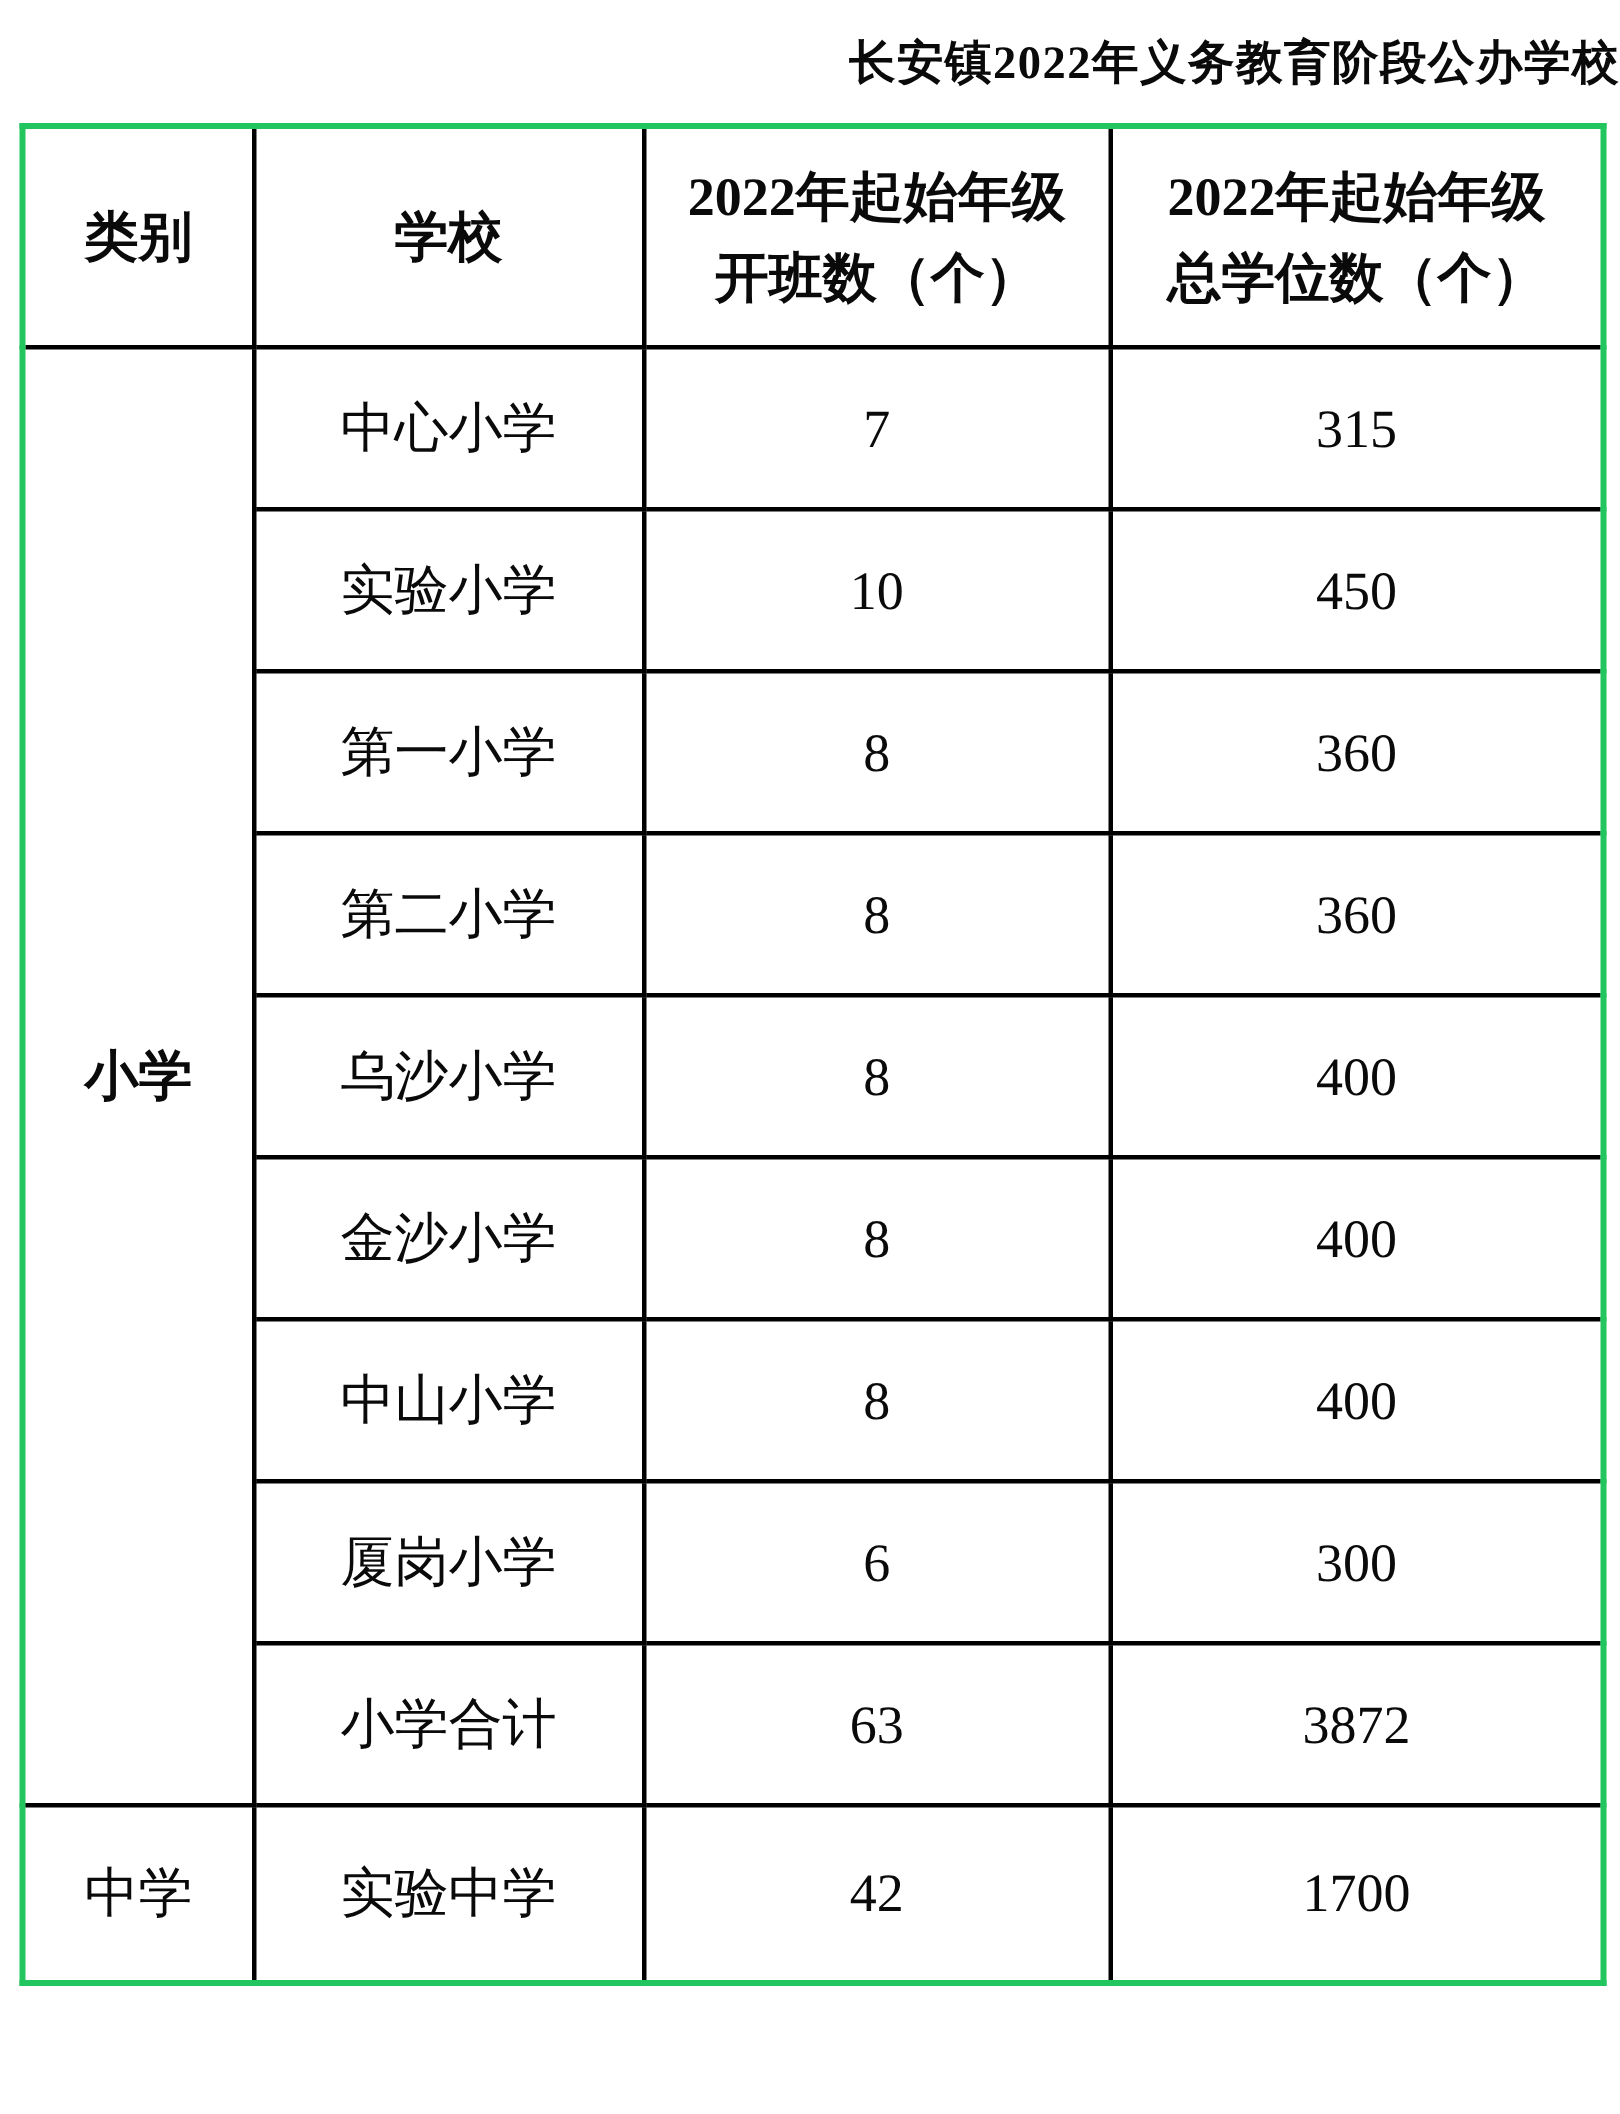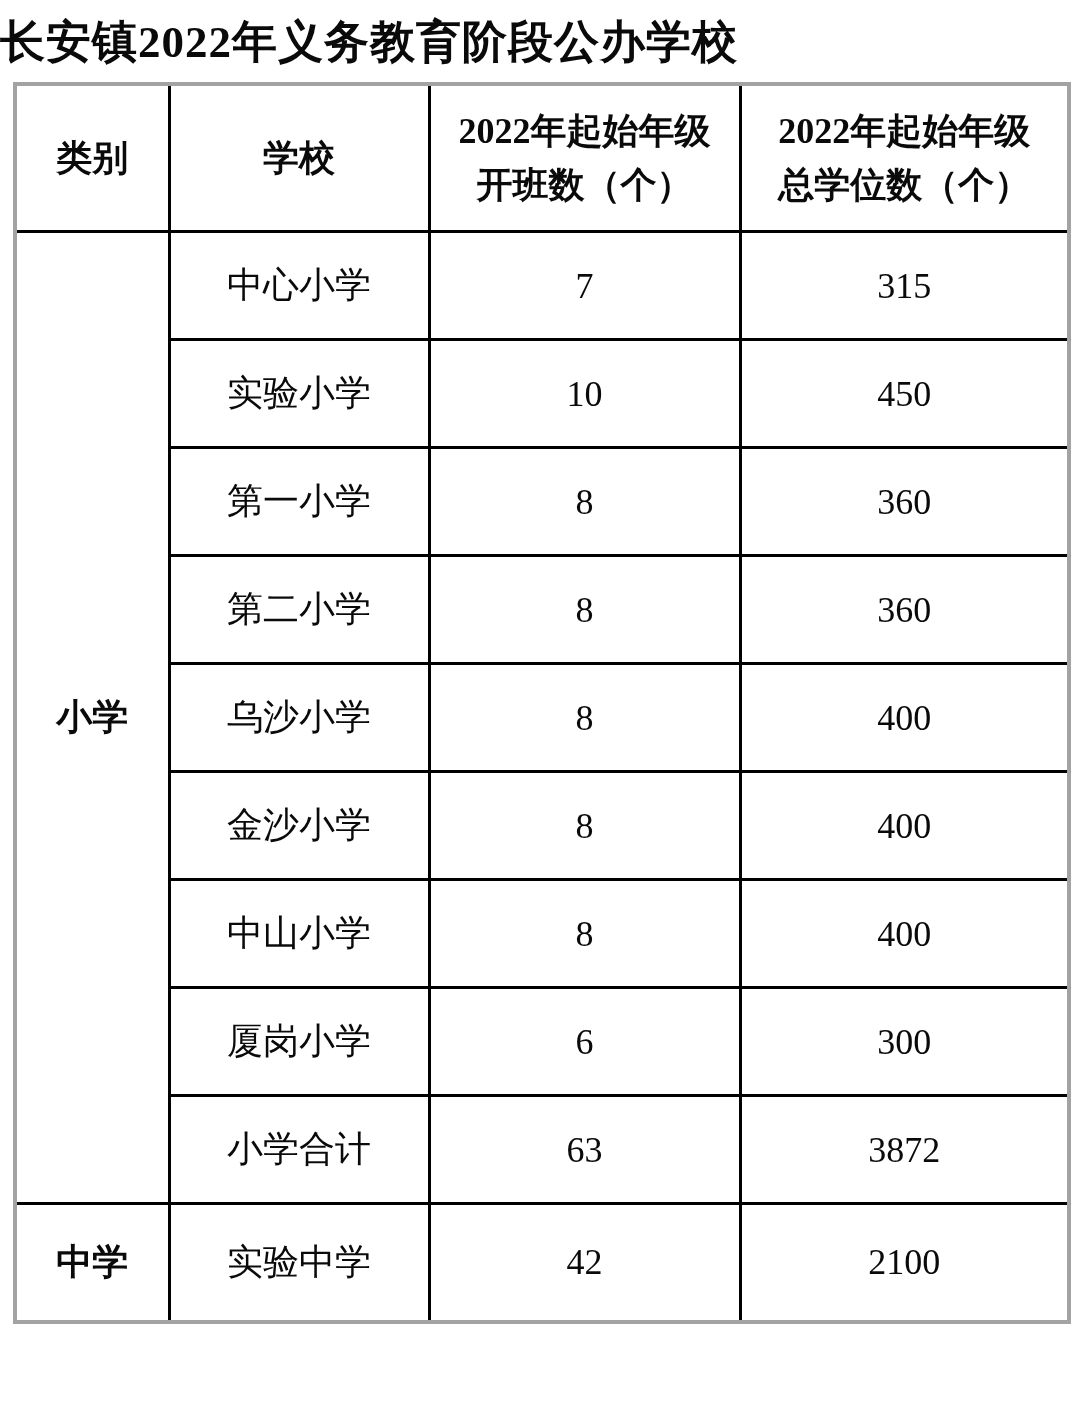--- a/index.html
+++ b/index.html
@@ -11,53 +11,53 @@
   }
   .page {
     width: 1080px;
     height: 1409px;
     background: #ffffff;
     box-sizing: border-box;
     overflow: hidden;
   }
   .title-block {
     padding-top: 12px;
-    text-align: left;
+    text-align: right;
     font-weight: bold;
-    font-size: 45px;
+    font-size: 31px;
     line-height: 60px;
     letter-spacing: 1px;
   }
   table.roster {
     border-collapse: collapse;
     table-layout: fixed;
     margin-left: 13px;
     margin-top: 10px;
     width: 1054px;
-    border: 4px solid #a3a3a3;
+    border: 4px solid #22c55e;
   }
   table.roster td, table.roster th {
     border: 3px solid #000000;
     text-align: center;
     vertical-align: middle;
     font-size: 36px;
     padding: 0 4px;
     overflow: hidden;
   }
   table.roster th {
     font-weight: bold;
     white-space: pre-line;
     line-height: 54px;
     height: 144px;
   }
   tr.data-row { height: 108px; }
   tr.bold-row td { font-weight: normal; }
   tr.data-row:last-child { height: 118px; }
   td.cat-cell { font-weight: bold; }
-  tr.bold-row td.cat-cell, td.cat-cell.bold { font-weight: bold; }
+  tr.bold-row td.cat-cell, td.cat-cell.bold { font-weight: normal; }
 </style>
 </head>
 <body>
 
 <div class="page">
 
   <div class="title-block">
     <div>长安镇2022年义务教育阶段公办学校</div>
   </div>
 
@@ -122,18 +122,18 @@
         </tr>
         <tr class="data-row bold-row">
           <td>小学合计</td>
           <td>63</td>
           <td>3872</td>
         </tr>
         <tr class="data-row bold-row">
           <td rowspan="1" class="cat-cell bold">中学</td>
           <td>实验中学</td>
           <td>42</td>
-          <td>2100</td>
+          <td>1700</td>
         </tr>
       </tbody>
   </table>
 
 </div>
 
 </body></html>

